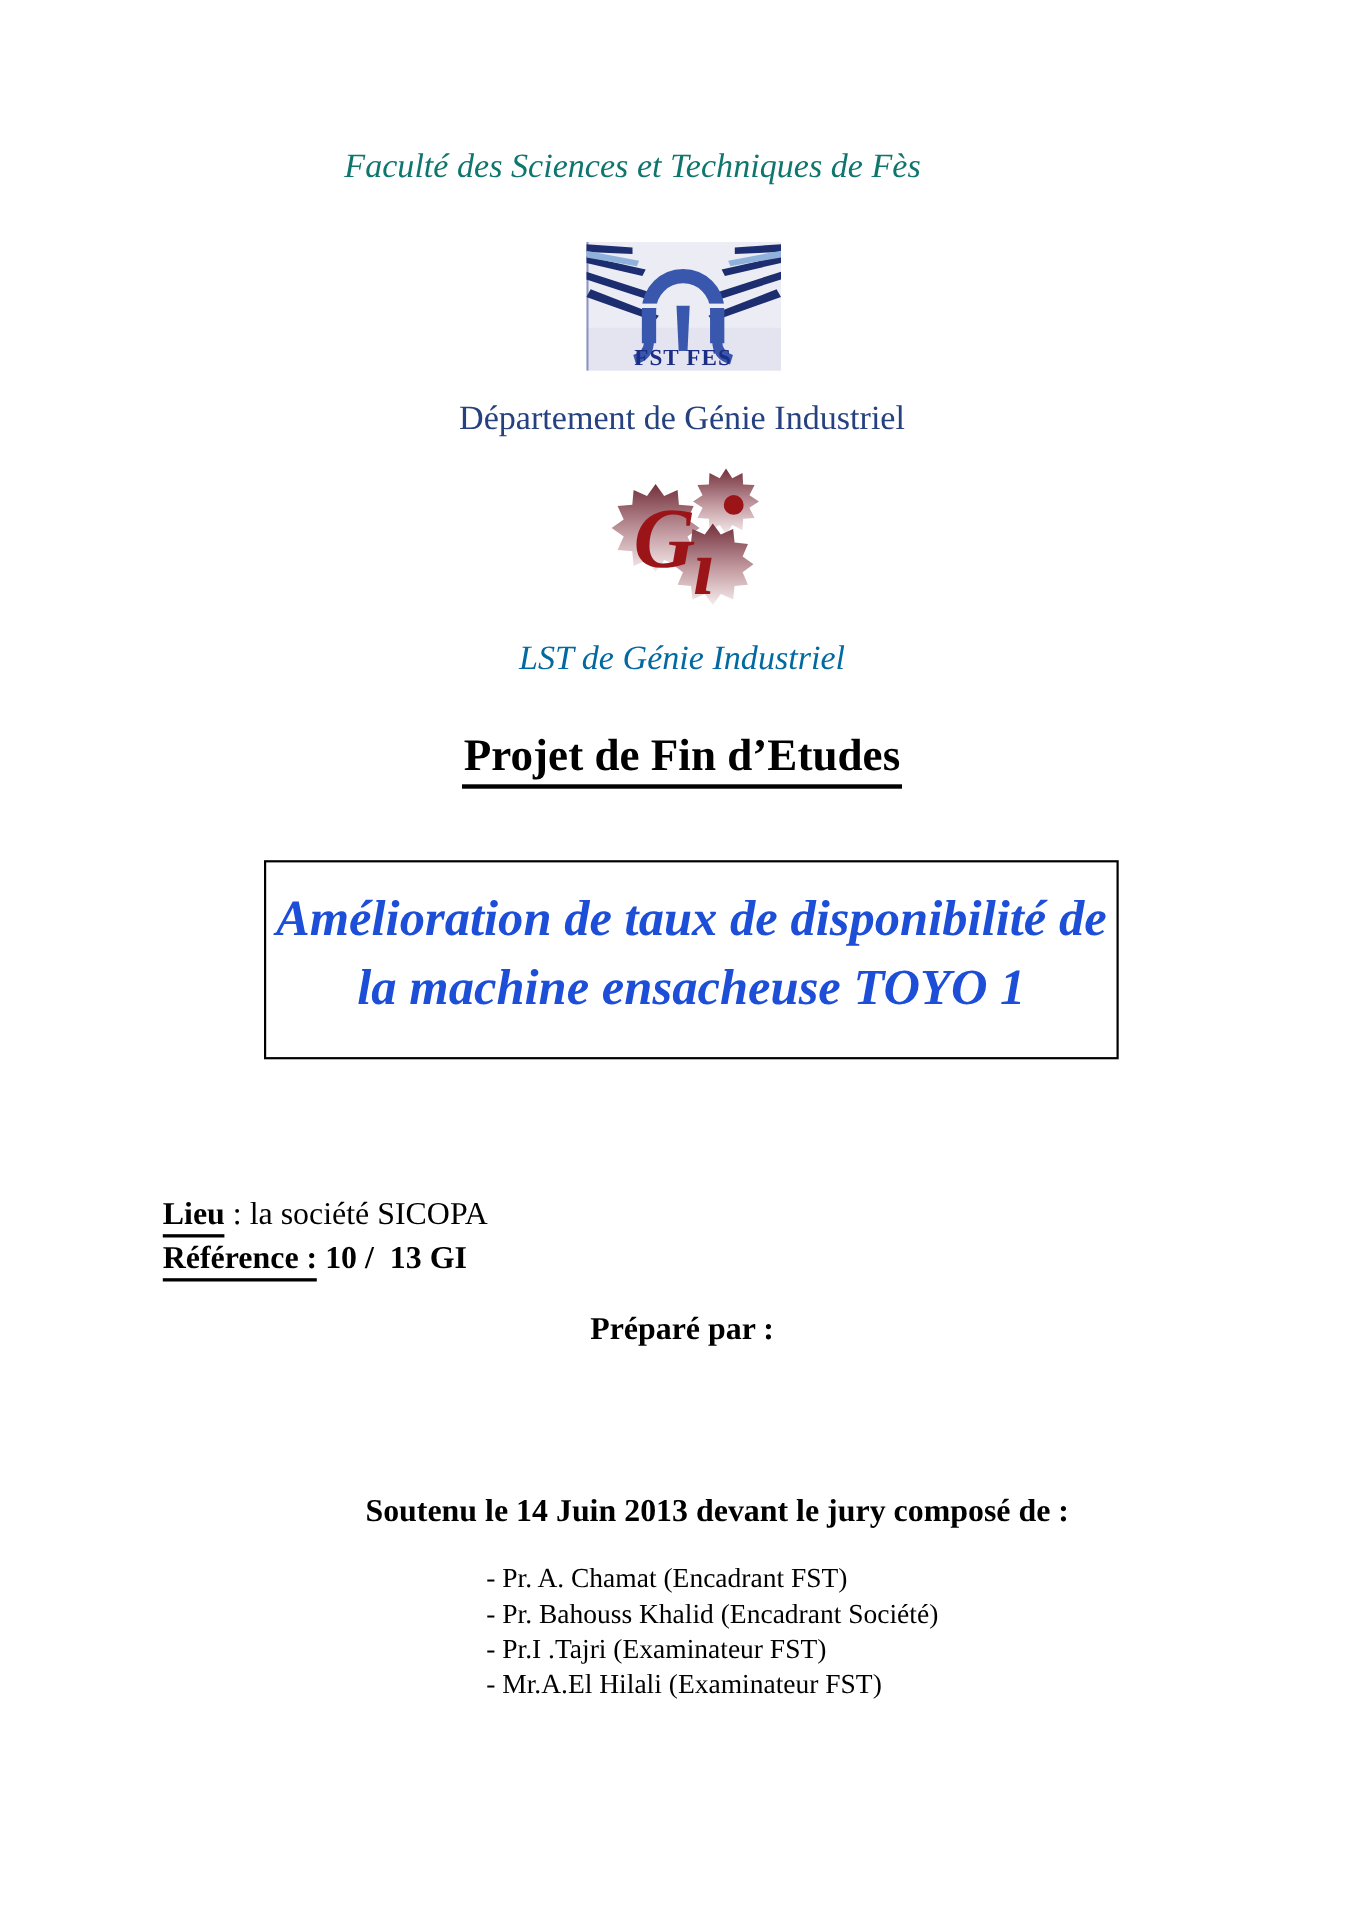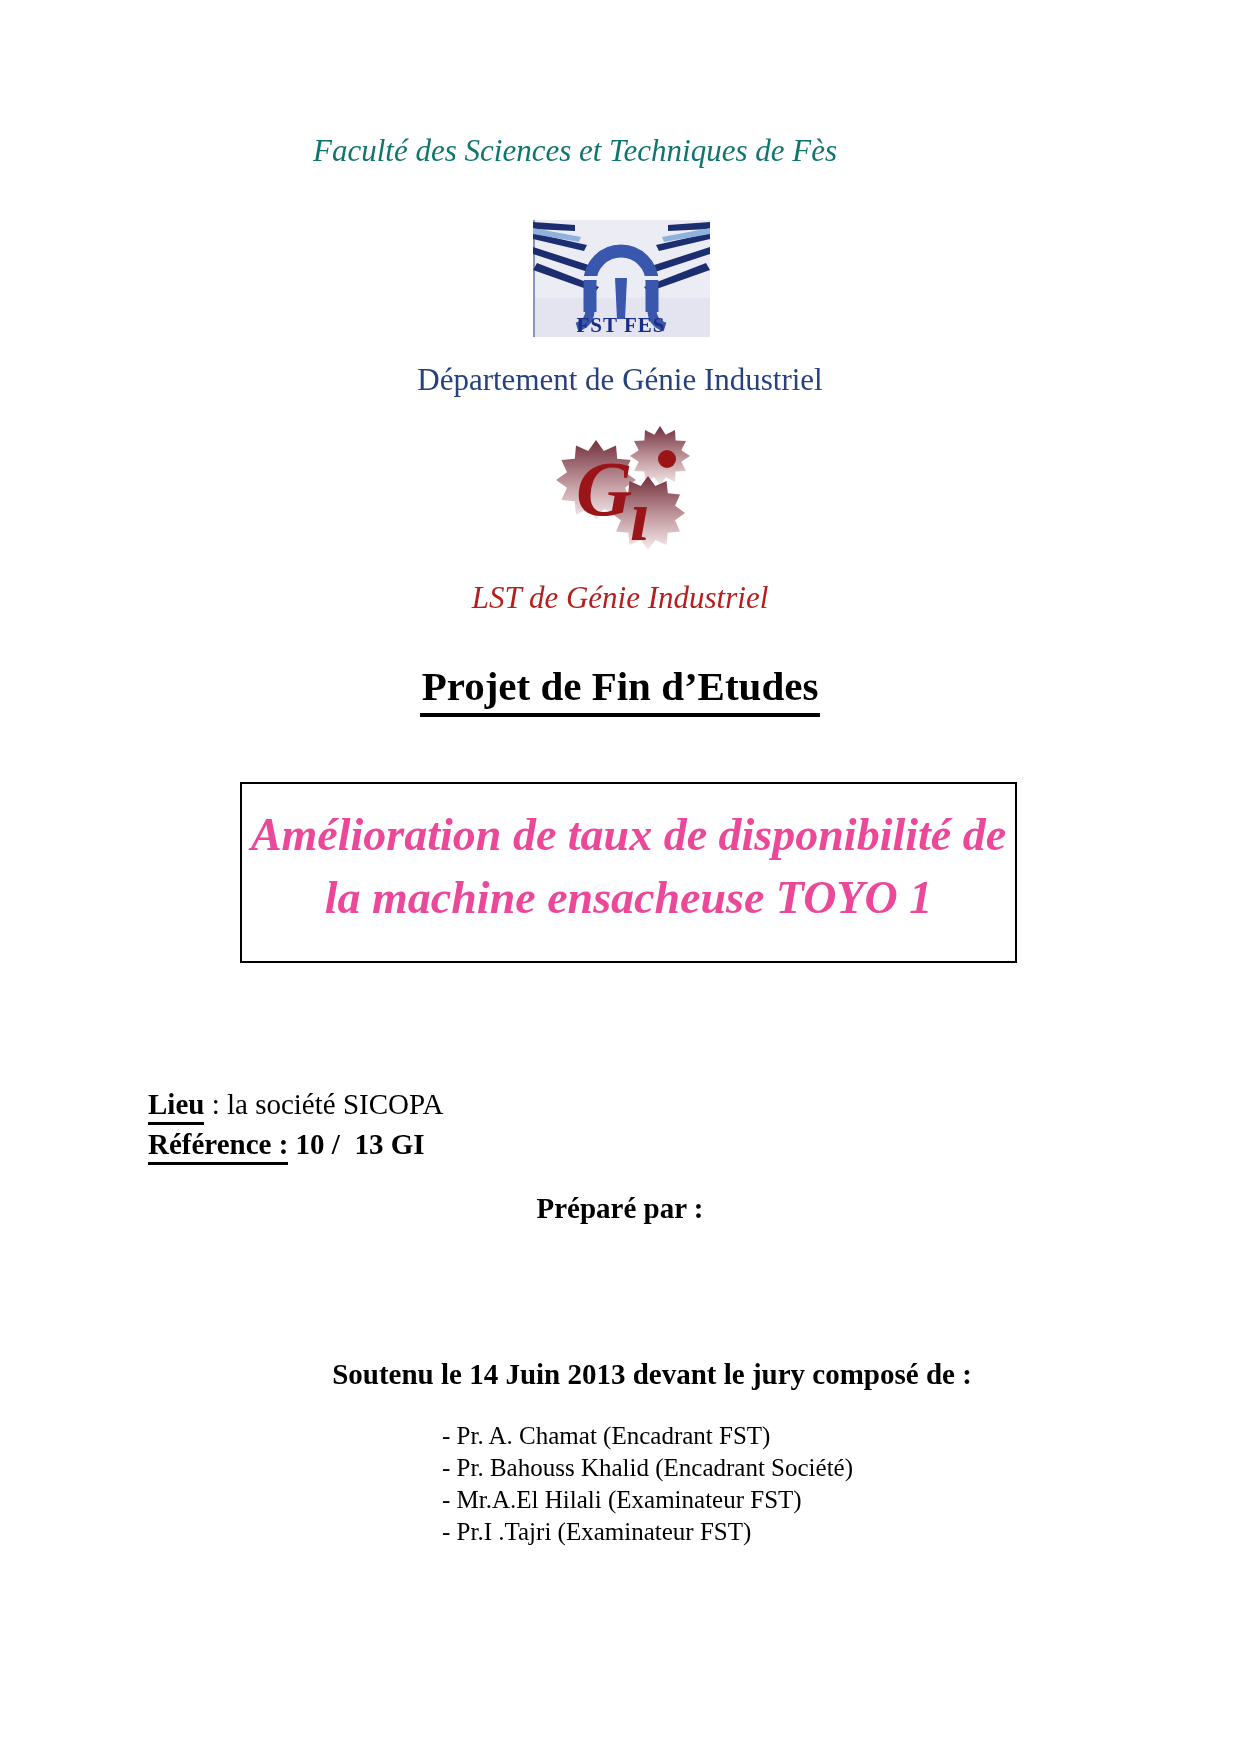--- a/index.html
+++ b/index.html
@@ -17,39 +17,39 @@
     font-style:italic;font-size:31px;color:#0f766e;
   }
   .dept{
     top:362px;
     font-size:31px;color:#26417F;
   }
   .fst-logo{position:absolute;left:533px;top:220px;width:177px;height:117px;}
   .gi-logo{position:absolute;left:548px;top:418px;width:150px;height:135px;}
   .lst{
     top:580px;
-    font-style:italic;font-size:31px;color:#b91c1c;
+    font-style:italic;font-size:31px;color:#0369a1;
   }
   .doc-heading{top:662px;}
   .doc-heading span{
     font-size:41px;font-weight:bold;
     border-bottom:4px solid #000;
     padding:0 2px 3px 2px;
     display:inline-block;
   }
   .title-box{
     position:absolute;left:240px;top:782px;width:777px;height:181px;
     border:2px solid #000;box-sizing:border-box;
     display:flex;flex-direction:column;justify-content:center;align-items:center;
     padding-bottom:14px;
   }
   .title-line{
     font-size:46px;line-height:63px;
     font-weight:bold;font-style:italic;
-    color:#ec4899;
+    color:#1d4ed8;
     white-space:nowrap;
   }
   .meta{position:absolute;left:148px;top:1085px;font-size:29px;line-height:38px;}
   .meta .u-label{
     font-weight:bold;
     display:inline-block;
     border-bottom:3px solid #000;
     padding-bottom:1px;
     line-height:1.1;
   }
@@ -135,17 +135,17 @@
   </div>
 
   <div class="centerline prepared">Préparé par :</div>
 
 
   <div class="centerline defense">Soutenu le 14 Juin 2013 devant le jury composé de :</div>
 
   <div class="jury">
     <div>- Pr. A. Chamat (Encadrant FST)</div>
     <div>- Pr. Bahouss Khalid (Encadrant Société)</div>
+    <div>- Pr.I .Tajri (Examinateur FST)</div>
     <div>- Mr.A.El Hilali (Examinateur FST)</div>
-    <div>- Pr.I .Tajri (Examinateur FST)</div>
   </div>
 
 </div>
 
 </body></html>

